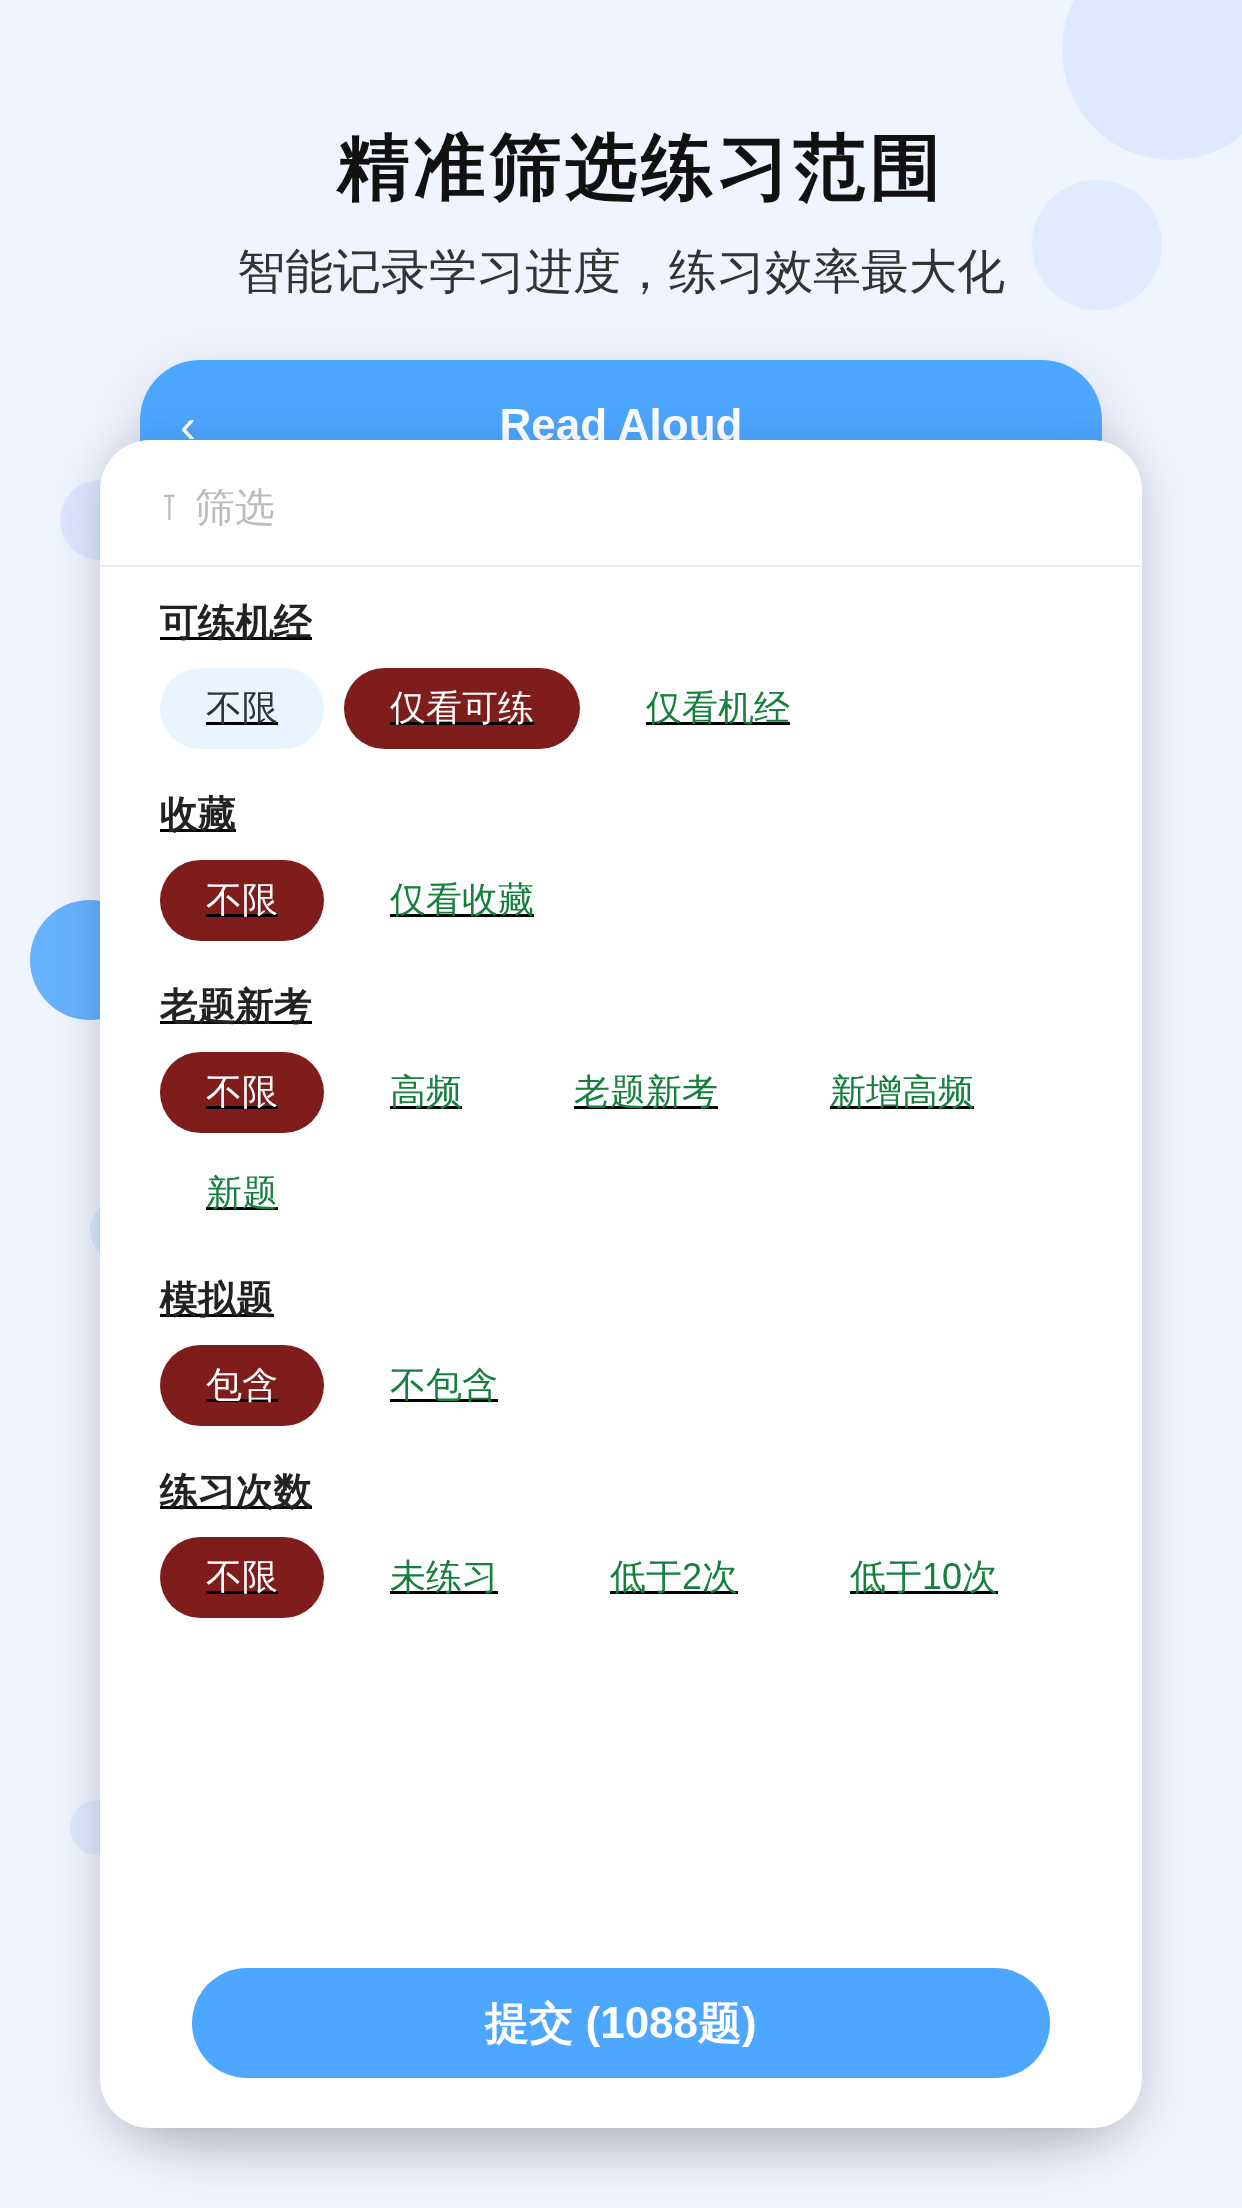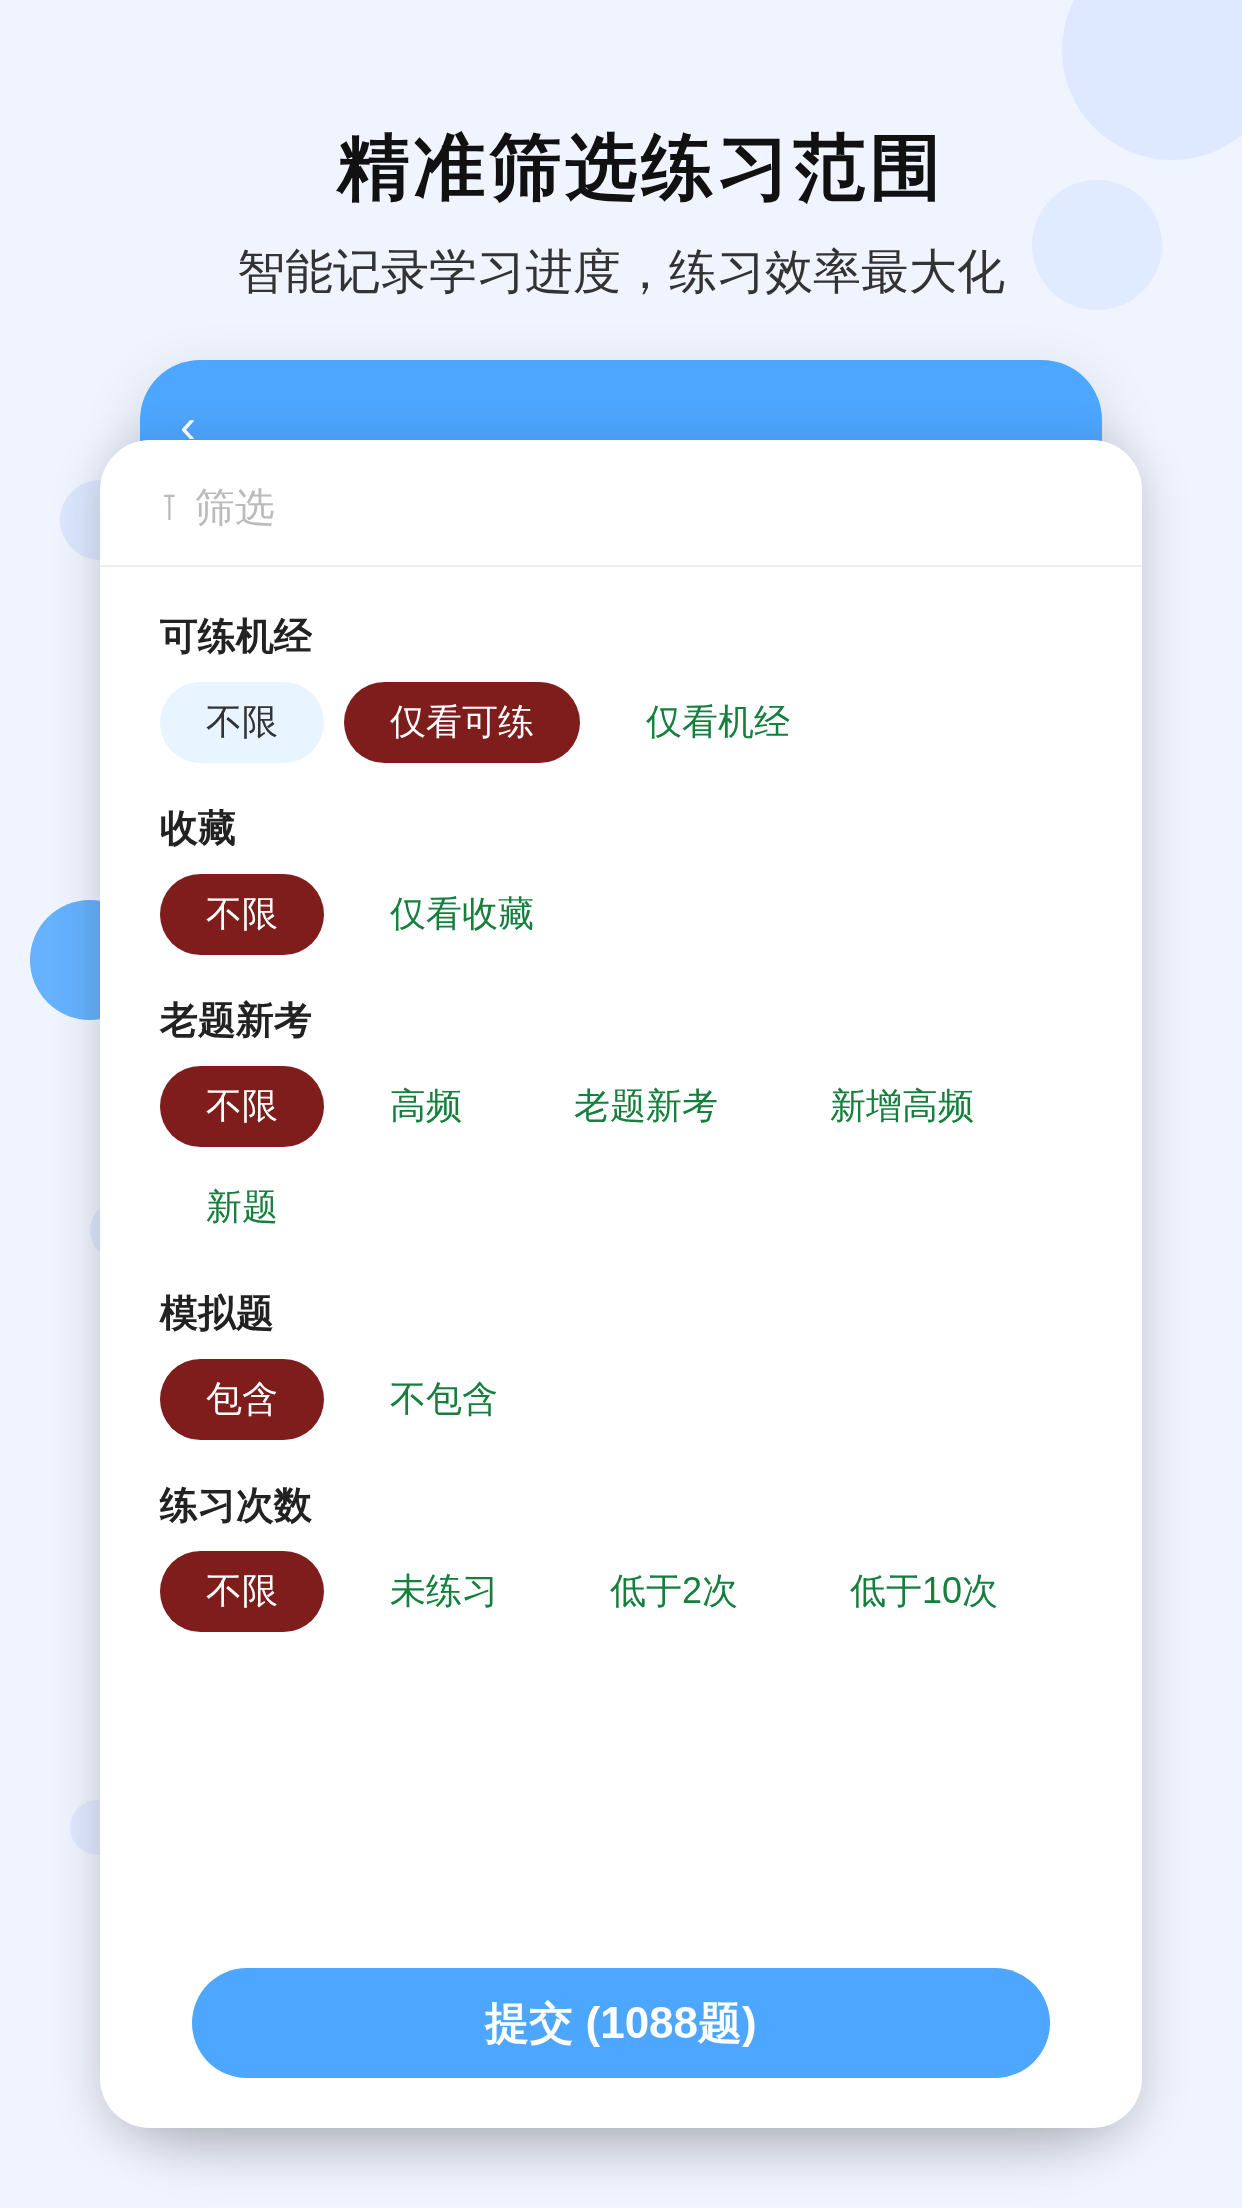--- a/index.html
+++ b/index.html
@@ -229,21 +229,22 @@
     .filter-header-title {
       font-size: 40px;
       color: #bbb;
       font-weight: 400;
     }
 
     
     .filter-content {
       flex: 1;
       overflow: hidden;
-      padding: 44px 60px;
+      padding: 30px 60px;
+      text-decoration: underline;
     }
 
     .filter-section {
       margin-bottom: 40px;
     }
     .filter-section-title {
       font-size: 38px;
       font-weight: 700;
       color: #222;
       margin-bottom: 20px;
@@ -301,20 +302,21 @@
 <div class="bg-circle-6"></div>
 
 <div class="page-title">精准筛选练习范围</div>
 <div class="page-subtitle">智能记录学习进度，练习效率最大化</div>
 
 <div class="phone-wrapper">
 
   <div class="bg-card">
     <div class="bg-card-header">
       <span class="bg-card-back">‹</span>
+      <span class="bg-card-title">Read Aloud</span>
     </div>
 
     <div class="ra-badge">RA</div>
 
     <div class="selected-bar">已选题目 0</div>
 
     <div class="bg-list">
       <div class="bg-list-item">
         <div class="bg-list-item-title">1. Book ch</div>
         <div class="bg-list-item-sub">#213</div>

